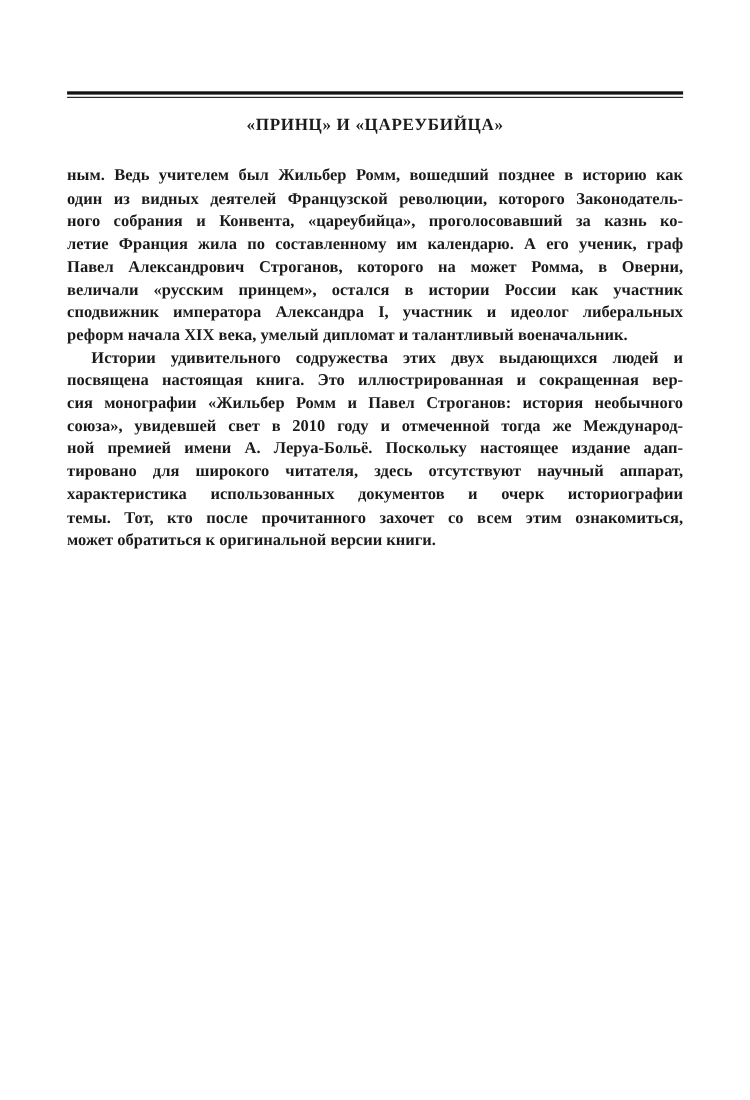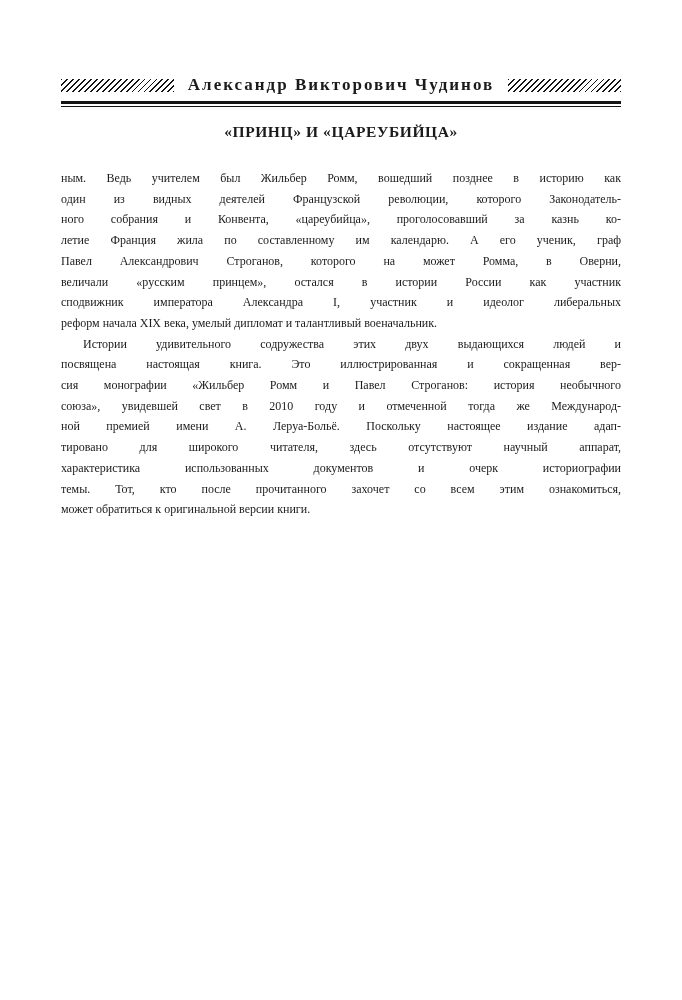--- a/index.html
+++ b/index.html
@@ -55,47 +55,42 @@
     margin: 16px 0 0 0;
     text-align: center;
     font-size: 15.5px;
     font-weight: bold;
     letter-spacing: 0.6px;
   }
 
   
   .body-text {
     margin-top: 27px;
-    font-size: 12px;
-    font-weight: normal;
+    font-size: 15px;
+    font-weight: bold;
     line-height: 20.7px;
   }
   .paragraph { margin: 0; }
   .line {
     text-align: justify;
     text-align-last: justify;
     white-space: normal;
   }
   .line.last {
     text-align-last: left;
   }
   .paragraph.indented .line:first-child {
     text-indent: 22px;
   }
 </style>
 </head>
 <body>
 
 <div class="page">
 
-  <div class="running-head">
-    <div class="hatch"></div>
-    <div class="author">Александр Викторович Чудинов</div>
-    <div class="hatch"></div>
-  </div>
 
   <div class="double-rule">
     <div class="rule-thick"></div>
     <div class="rule-thin"></div>
   </div>
 
   <h1 class="chapter-title">«ПРИНЦ» И «ЦАРЕУБИЙЦА»</h1>
 
   <div class="body-text" id="body-text">
       <div class="paragraph">

